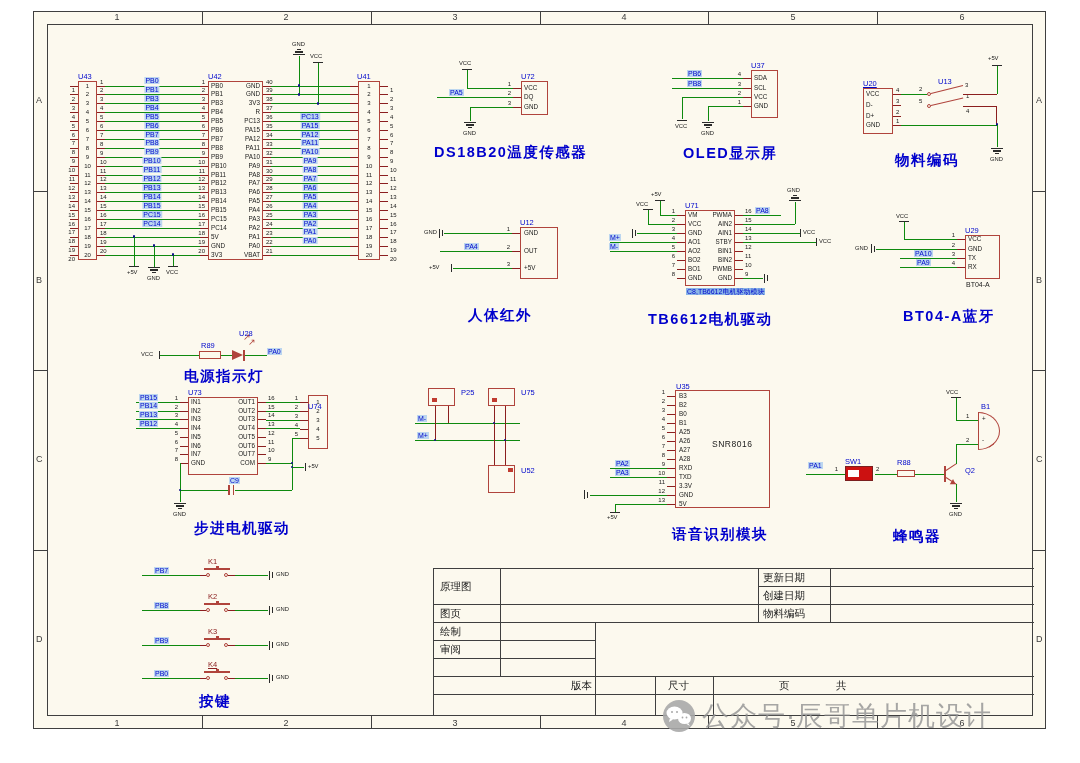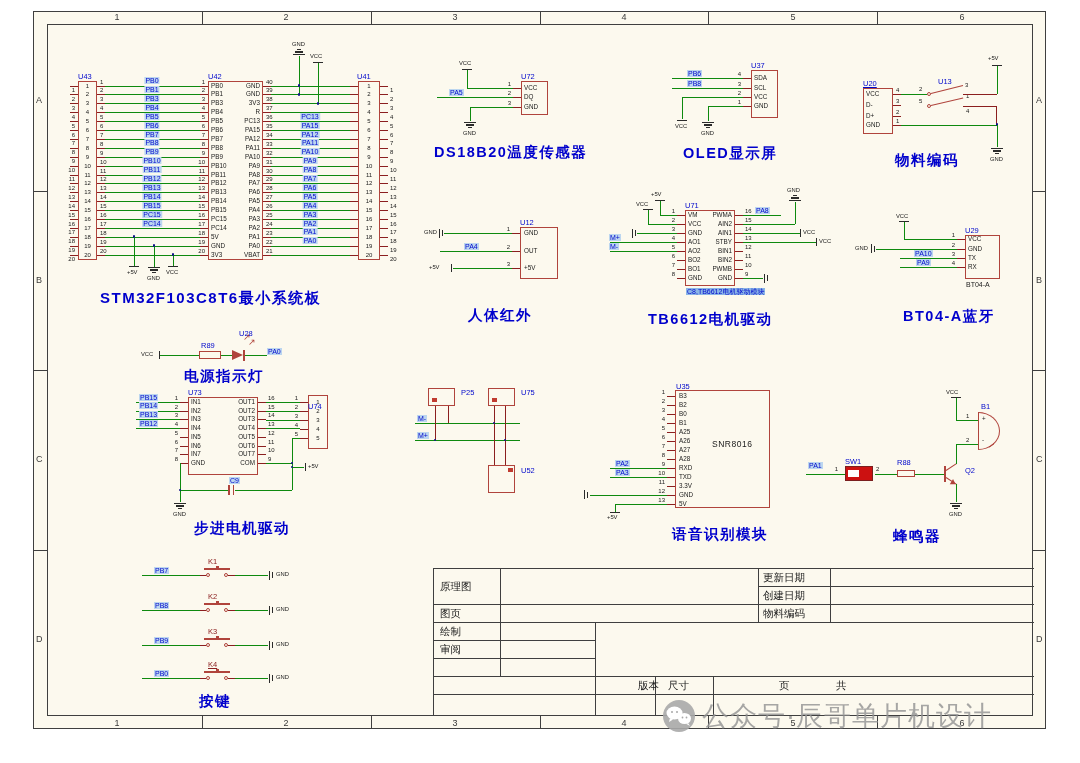--- a/index.html
+++ b/index.html
@@ -972,21 +972,20 @@
       <div class="rs" style="left: 204px; top: 671.2px; width: 26px; height: 1.4px;"></div>
       <div class="rs" style="left: 215.5px; top: 668.8px; width: 3.5px; height: 2.6px;"></div>
       <div class="st" style="left: 228px; top: 678px; width: 7px; height: 1.1px;"></div>
       <div class="wr" style="left: 235px; top: 678px; width: 33px; height: 1.1px;"></div>
       <div class="gb" style="left: 269px; top: 673.5px; width: 1.4px; height: 9px;"></div>
       <div class="gb" style="left: 272px; top: 675px; width: 1.4px; height: 6px;"></div>
       <div class="t pwr" style="left: 276px; top: 675.2px;">GND</div>
       <div class="t desr" style="left: 208px; top: 661px; text-decoration: underline;">K4</div>
     </div>
 
-  <span class="sec-title" style="left:100px;top:289px;font-size:15px">STM32F103C8T6最小系统板</span>
   <span class="sec-title" style="left:434px;top:143px">DS18B20温度传感器</span>
   <span class="sec-title" style="left:683px;top:144px">OLED显示屏</span>
   <span class="sec-title" style="left:895px;top:151px">物料编码</span>
   <span class="sec-title" style="left:468px;top:306px">人体红外</span>
   <span class="sec-title" style="left:648px;top:310px">TB6612电机驱动</span>
   <span class="sec-title" style="left:903px;top:307px">BT04-A蓝牙</span>
   <span class="sec-title" style="left:184px;top:367px">电源指示灯</span>
   <span class="sec-title" style="left:194px;top:519px">步进电机驱动</span>
   <span class="sec-title" style="left:672px;top:525px">语音识别模块</span>
   <span class="sec-title" style="left:893px;top:527px">蜂鸣器</span>
@@ -1008,21 +1007,21 @@
     <div class="tl" style="left:595px;top:622px;width:1px;height:94px"></div>
     <div class="tl" style="left:655px;top:676px;width:1px;height:40px"></div>
     <div class="tl" style="left:713px;top:676px;width:1px;height:40px"></div>
     <span class="tbl-label" style="left:440px;top:580px">原理图</span>
     <span class="tbl-label" style="left:440px;top:607px">图页</span>
     <span class="tbl-label" style="left:440px;top:625px">绘制</span>
     <span class="tbl-label" style="left:440px;top:643px">审阅</span>
     <span class="tbl-label" style="left:763px;top:571px">更新日期</span>
     <span class="tbl-label" style="left:763px;top:589px">创建日期</span>
     <span class="tbl-label" style="left:763px;top:607px">物料编码</span>
-    <span class="tbl-label" style="left:638px;top:679px">版本</span>
+    <span class="tbl-label" style="left:571px;top:679px">版本</span>
     <span class="tbl-label" style="left:668px;top:679px">尺寸</span>
     <span class="tbl-label" style="left:779px;top:679px">页</span>
     <span class="tbl-label" style="left:836px;top:679px">共</span>
   </div>
 
   <div class="watermark" style="left:662px;top:698px">
     <svg class="wm-icon" width="34" height="34" viewBox="0 0 34 34">
       <circle cx="17" cy="17" r="16" fill="#a9a9a9" opacity="0.9"></circle>
       <ellipse cx="12.5" cy="14" rx="8" ry="6.5" fill="#ffffff"></ellipse>
       <polygon points="8,19 7,23 11,20.5" fill="#ffffff"></polygon>

